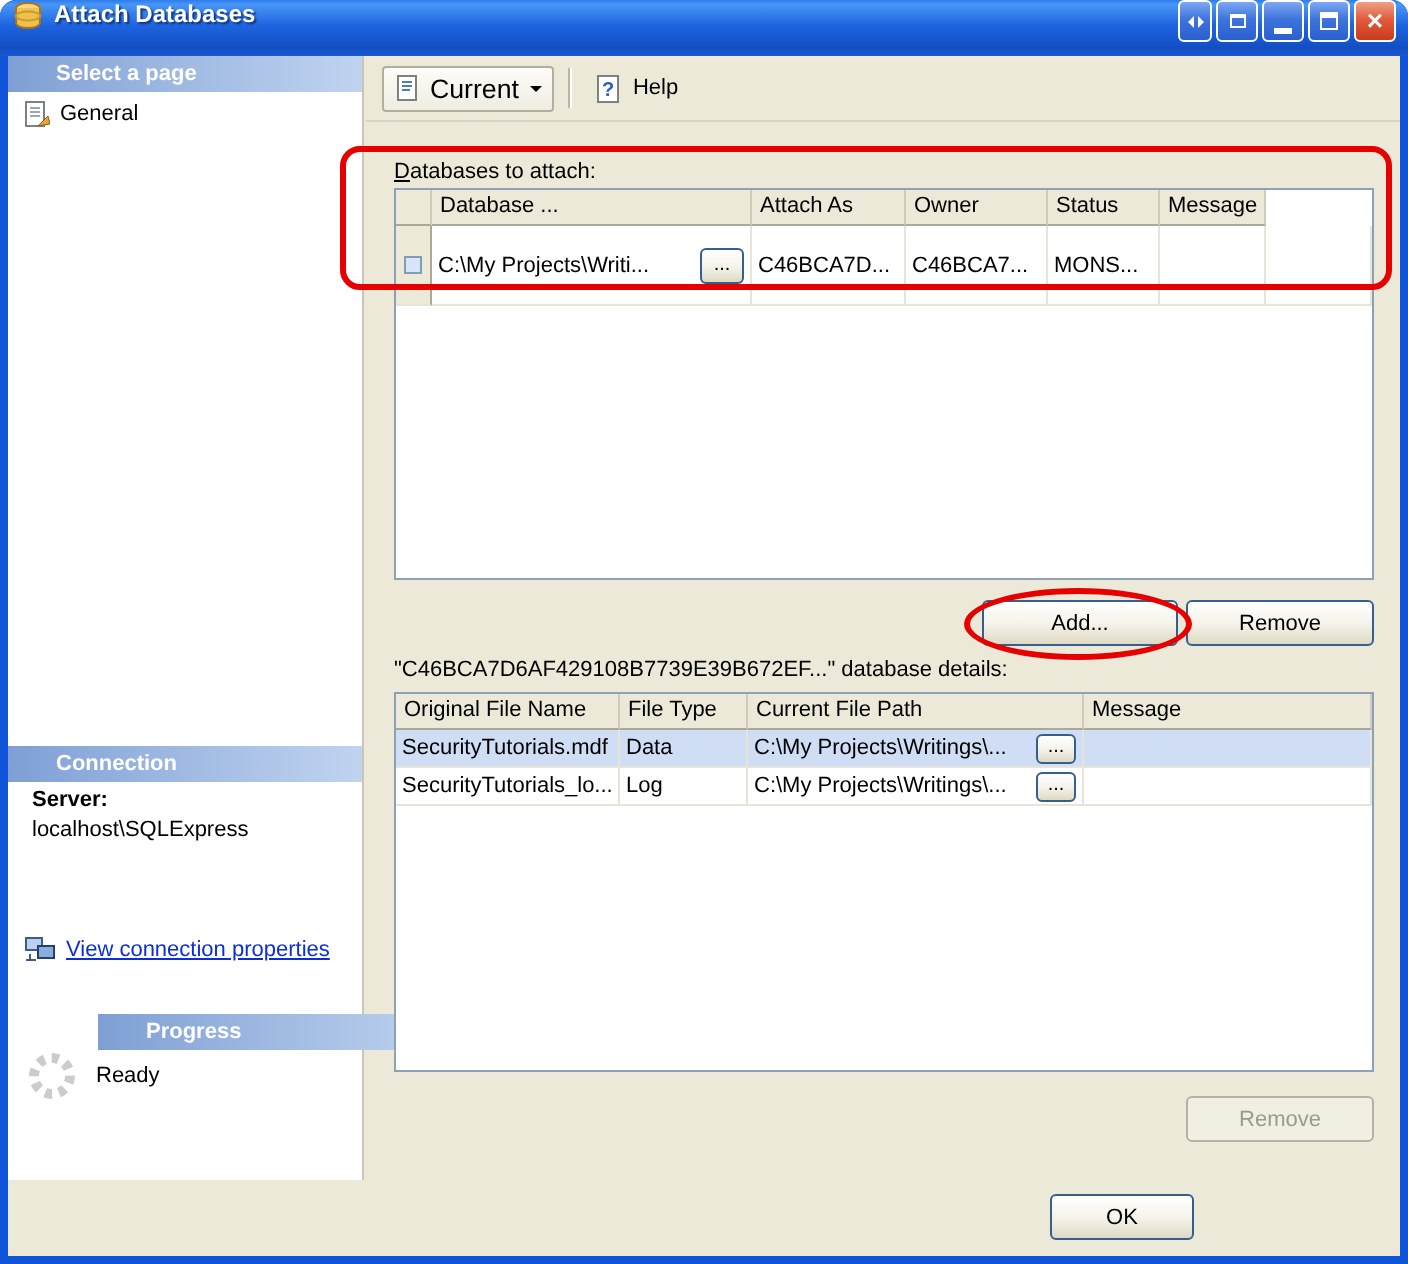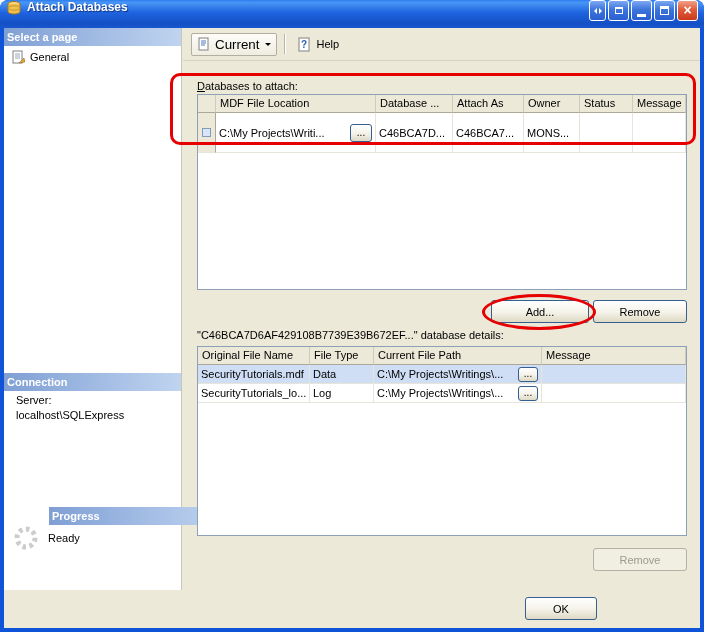--- a/index.html
+++ b/index.html
@@ -23,27 +23,27 @@
   .close-glyph::before { content:'\00D7'; color:#fff; font-size:14px; font-weight:bold; line-height:1; }
   .tri { width:0; height:0; border:3px solid transparent; display:inline-block; }
   .tri-l { border-right-color:#fff; margin-right:1px; }
   .tri-r { border-left-color:#fff; margin-left:1px; }
 
   
   .client { position:absolute; left:4px; right:4px; top:28px; bottom:4px; background:#ECE9D8; }
 
   
   .sidebar { position:absolute; left:0; top:0; width:178px; height:562px; background:#fff; border-right:1px solid #C9C6B8; }
-  .pane-header { position:absolute; left:0; width:100%; height:18px; color:#fff; font-weight:bold; padding:3px 0 0 3px;
+  .pane-header { position:absolute; left:0; width:100%; height:18px; color:#fff; font-weight:bold; padding:3px 0 0 24px;
     background:linear-gradient(90deg,var(--header-blue-left,#7F9FD4),var(--header-blue-right,#C0D4F0)); }
   .ph-select { top:0; }
   .ph-connection { top:345px; }
   .ph-progress { top:479px;margin-left:45px; }
   .general-item { position:absolute; left:7px; top:22px; display:flex; gap:5px; align-items:center; cursor:pointer; }
-  .server-label { position:absolute; left:12px; top:366px; }
+  .server-label { position:absolute; left:12px; top:366px;font-weight:bold; }
   .server-value { position:absolute; left:12px; top:381px; }
   .conn-link { position:absolute; left:8px; top:440px; display:flex; align-items:center; gap:5px; cursor:pointer; }
   .conn-link .link-text { color:var(--link-blue,#0B2FD4); text-decoration:underline; }
   .progress-status { position:absolute; left:8px; top:496px; display:flex; gap:8px; align-items:flex-start; }
   .progress-status .status-text { margin-top:8px; }
 
   
   .main { position:absolute; left:179px; top:0; right:0; height:562px; }
   .toolbar { position:absolute; left:0; top:0; right:0; height:33px; border-bottom:1px solid #D8D4C4;
     display:flex; align-items:center; padding:0 8px; gap:7px; }
@@ -145,20 +145,31 @@
             <line x1="4" y1="8" x2="9" y2="8" stroke="#9AA7B8"></line>
             <path d="M8 13 L13 8 L14 12 Z" fill="#E8A33D" stroke="#8A6010" stroke-width="0.5"></path>
           </svg>
         </span>
         <span>General</span>
       </div>
 
       <div class="pane-header ph-connection">Connection</div>
       <div class="server-label">Server:</div>
       <div class="server-value">localhost\SQLExpress</div>
+      <div class="conn-link">
+        <span class="icon">
+          <svg width="16" height="14" viewBox="0 0 16 14">
+            <rect x="1" y="1" width="8" height="6" fill="#B9D0EE" stroke="#3B5C8C"></rect>
+            <rect x="7" y="5" width="8" height="6" fill="#88AEE0" stroke="#24406B"></rect>
+            <line x1="3" y1="9" x2="3" y2="12" stroke="#3B5C8C"></line>
+            <line x1="1" y1="12" x2="6" y2="12" stroke="#3B5C8C"></line>
+          </svg>
+        </span>
+        <span class="link-text">View connection properties</span>
+      </div>
 
       <div class="pane-header ph-progress">Progress</div>
       <div class="progress-status">
         <span class="icon">
           <svg width="28" height="28" viewBox="0 0 28 28">
             <circle cx="14" cy="14" r="9" fill="none" stroke="#CCCCCC" stroke-width="5" stroke-dasharray="3.5 3.5"></circle>
           </svg>
         </span>
         <span class="status-text">Ready</span>
       </div>
@@ -189,21 +200,20 @@
           </span>
           <span>Help</span>
         </button>
       </div>
 
       <div class="databases-label"><span class="mn">D</span><span>atabases to attach:</span></div>
 
       <div class="listbox table1">
         <div class="grid1 head">
           <div class="hcell"></div>
-          <div class="hcell">MDF File Location</div>
           <div class="hcell">Database ...</div>
           <div class="hcell">Attach As</div>
           <div class="hcell">Owner</div>
           <div class="hcell">Status</div>
           <div class="hcell">Message</div>
         </div>
         <div class="grid1 datarow">
           <div class="cell selcell">
               <span class="rowsel"></span>
             </div>

